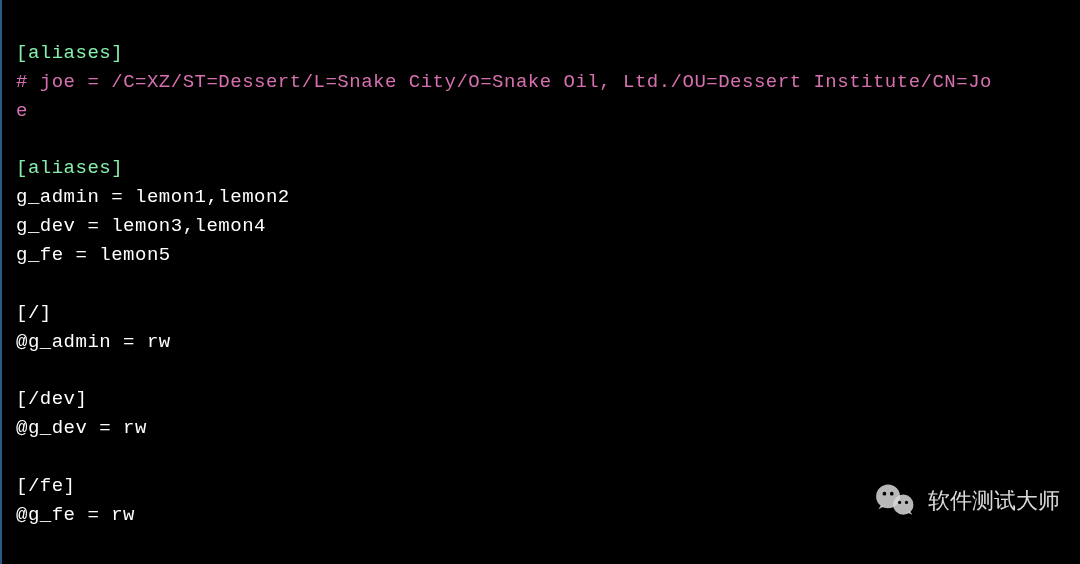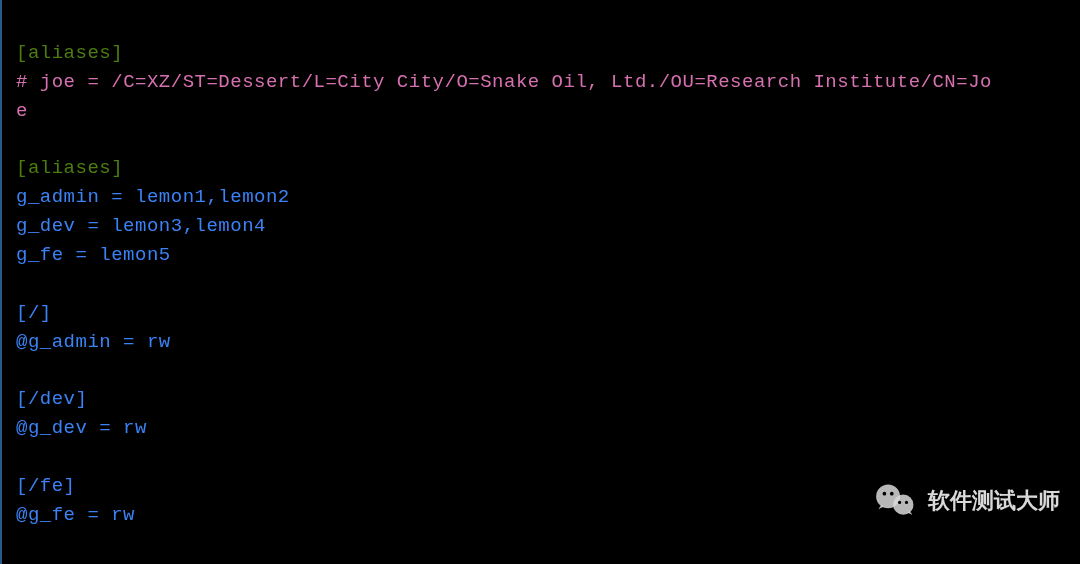--- a/index.html
+++ b/index.html
@@ -18,60 +18,60 @@
       padding: 10px 14px;
       overflow: hidden;
       position: relative;
       border-left: 2px solid #2a5a8a;
     }
     .terminal {
       white-space: pre;
       letter-spacing: 0.5px;
     }
     .orange {
-      color: #4d7c0f;
+      color: #86efac;
     }
     .pink {
       color: #d670b0;
     }
     .white {
-      color: #3b82f6;
+      color: #ffffff;
     }
     .watermark {
       position: absolute;
       bottom: 40px;
       right: 20px;
       display: flex;
       align-items: center;
       gap: 10px;
       color: rgba(255, 255, 255, 0.85);
       font-family: -apple-system, BlinkMacSystemFont, 'Segoe UI', sans-serif;
       font-size: 22px;
-      font-weight: 700;
+      font-weight: 400;
     }
     .watermark-icon {
       width: 46px;
       height: 46px;
       position: relative;
       display: flex;
       align-items: center;
       justify-content: center;
     }
     .watermark-icon svg {
       width: 100%;
       height: 100%;
       opacity: 0.85;
     }
   </style>
 </head>
 <body>
 
 <div class="terminal">
 <span class="orange">[aliases]</span>
-<span class="pink"># </span><span class="pink">joe = /C=XZ/ST=Dessert/L=City City/O=Snake Oil, Ltd./OU=Research Institute/CN=Jo</span>
+<span class="pink"># </span><span class="pink">joe = /C=XZ/ST=Dessert/L=Snake City/O=Snake Oil, Ltd./OU=Dessert Institute/CN=Jo</span>
 <span class="pink">e</span>
 <span></span>
 <span class="orange">[aliases]</span>
 <span class="white">g_admin = lemon1,lemon2</span>
 <span class="white">g_dev = lemon3,lemon4</span>
 <span class="white">g_fe = lemon5</span>
 <span></span>
 <span class="white">[/]</span>
 <span class="white">@g_admin = rw</span>
 <span></span>

